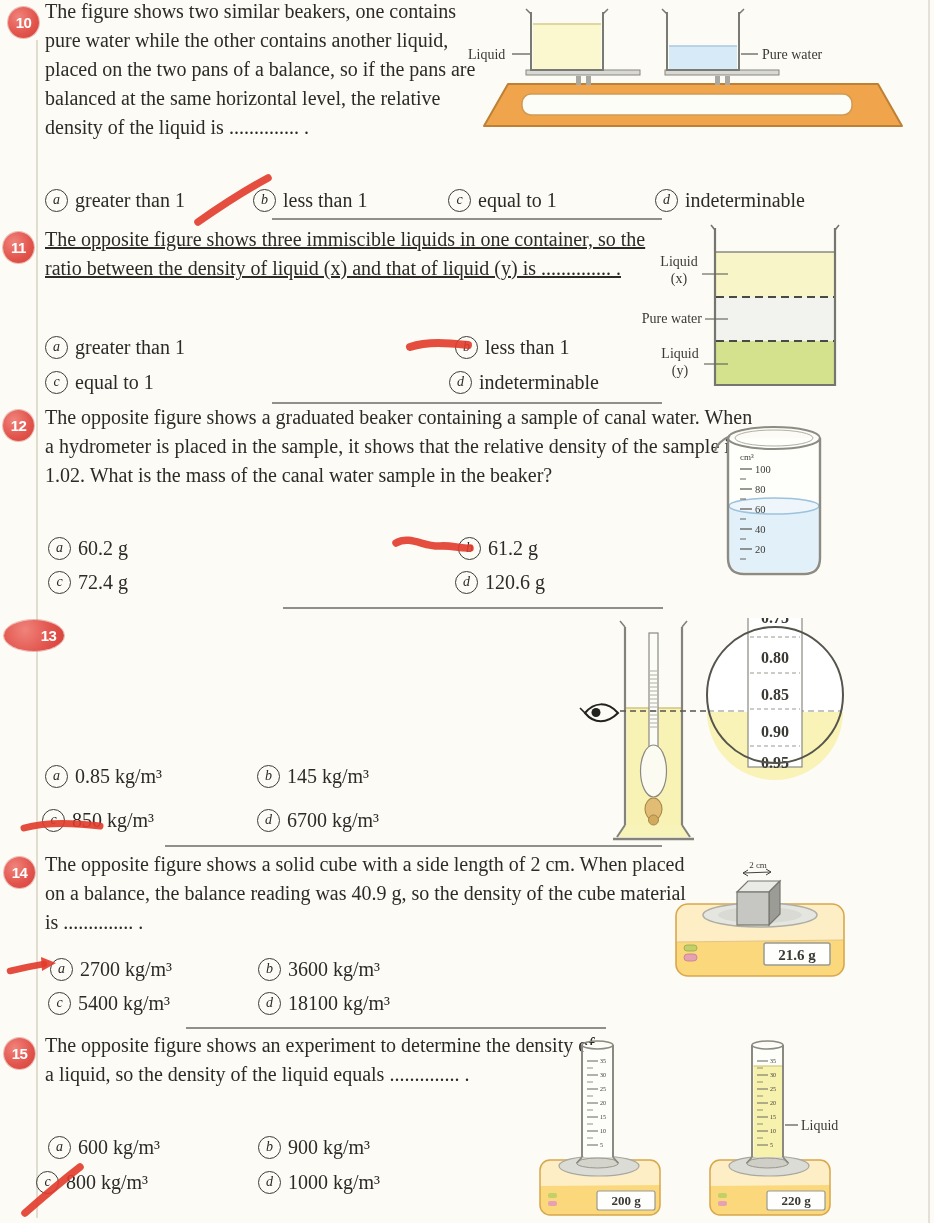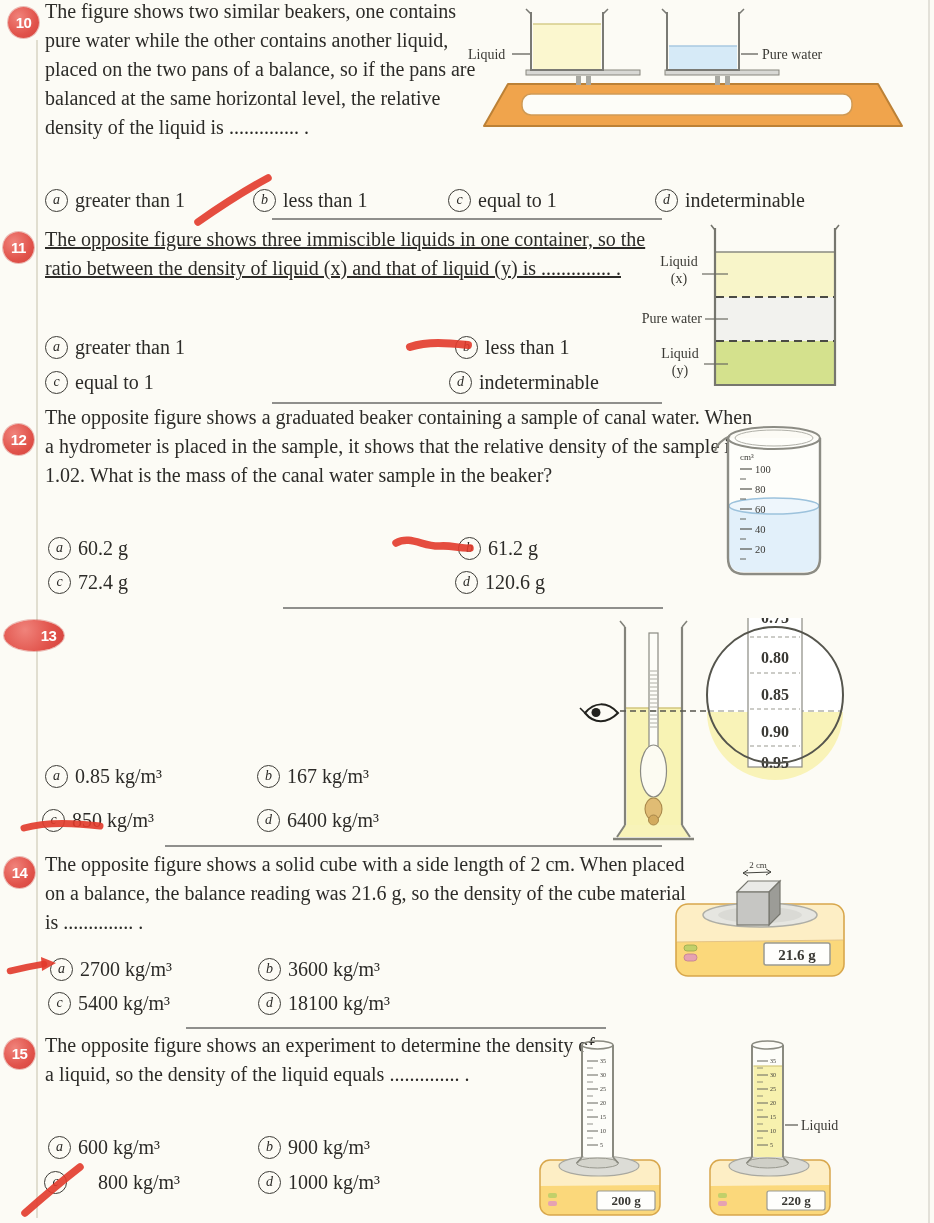--- a/index.html
+++ b/index.html
@@ -118,21 +118,21 @@
     <span class="circ">c</span>
     <span>equal to 1</span>
     </div>
   <div class="opt" style="left:449px;top:368px;">
     <span class="circ">d</span>
     <span>indeterminable</span>
     </div>
 
   <div class="hr" style="left:272px;top:402px;width:390px;"></div>
 
-  <div class="badge" style="left:3px;top:424px;">12</div>
+  <div class="badge" style="left:3px;top:410px;">12</div>
   <p class="qtext" style="left:45px;top:403px;width:712px;">The opposite figure shows a graduated beaker containing a sample of canal water. When a hydrometer is placed in the sample, it shows that the relative density of the sample is 1.02. What is the mass of the canal water sample in the beaker?</p>
 
   <svg style="left:700px;top:412px;" width="150" height="192" viewBox="0 0 150 192">
     <path d="M28,26 L28,146 Q28,162 44,162 L104,162 Q120,162 120,146 L120,26" fill="#fefefa" stroke="none"></path>
     <path d="M29,94 L29,146 Q29,160 45,160 L103,160 Q119,160 119,146 L119,94 Z" fill="#e2f0fa"></path>
     <ellipse cx="74" cy="94" rx="45" ry="8" fill="#eef6fc" stroke="#9cc2dc" stroke-width="1.5"></ellipse>
     <path d="M28,26 L28,146 Q28,162 44,162 L104,162 Q120,162 120,146 L120,26" fill="none" stroke="#8c8c84" stroke-width="2.4"></path>
     <ellipse cx="74" cy="26" rx="46" ry="11" fill="none" stroke="#8c8c84" stroke-width="2"></ellipse>
     <ellipse cx="74" cy="26" rx="39" ry="8" fill="none" stroke="#b0b0a8" stroke-width="1"></ellipse>
     <path d="M30,24 Q17,30 15,39" fill="none" stroke="#8c8c84" stroke-width="2"></path>
@@ -232,35 +232,35 @@
     </g>
     <circle cx="195" cy="82" r="68" fill="none" stroke="#55554d" stroke-width="2"></circle>
   </svg>
 
   <div class="opt" style="left:45px;top:762px;">
     <span class="circ">a</span>
     <span>0.85 kg/m³</span>
     </div>
   <div class="opt" style="left:257px;top:762px;">
     <span class="circ">b</span>
-    <span>167 kg/m³</span>
+    <span>145 kg/m³</span>
     </div>
   <div class="opt" style="left:42px;top:806px;">
     <span class="circ">c</span>
     <span>850 kg/m³</span>
     </div>
   <div class="opt" style="left:257px;top:806px;">
     <span class="circ">d</span>
-    <span>6400 kg/m³</span>
+    <span>6700 kg/m³</span>
     </div>
 
   <div class="hr" style="left:165px;top:845px;width:497px;"></div>
 
   <div class="badge" style="left:4px;top:857px;">14</div>
-  <p class="qtext" style="left:45px;top:850px;width:645px;">The opposite figure shows a solid cube with a side length of 2 cm. When placed on a balance, the balance reading was 21.6 g, so the density of the cube material is .............. .</p>
+  <p class="qtext" style="left:45px;top:850px;width:645px;">The opposite figure shows a solid cube with a side length of 2 cm. When placed on a balance, the balance reading was 40.9 g, so the density of the cube material is .............. .</p>
 
   <svg style="left:660px;top:852px;" width="274" height="170" viewBox="0 0 274 170">
     <rect x="16" y="52" width="168" height="72" rx="12" fill="#fbd87b"></rect>
     <path d="M16,64 Q16,52 28,52 L172,52 Q184,52 184,64 L184,88 L16,90 Z" fill="#fdeec5"></path>
     <rect x="16" y="52" width="168" height="72" rx="12" fill="none" stroke="#d8a74c" stroke-width="1.6"></rect>
     <line x1="17" y1="90" x2="183" y2="88" stroke="#e4c488" stroke-width="1"></line>
     <ellipse cx="100" cy="63" rx="57" ry="12" fill="#e6e6e1" stroke="#aeaea6" stroke-width="1.5"></ellipse>
     <ellipse cx="100" cy="63" rx="42" ry="8" fill="#dadad5"></ellipse>
     <polygon points="77,40 109,40 120,29 88,29" fill="#eaeae7" stroke="#77776f" stroke-width="1.2"></polygon>
     <polygon points="109,40 120,29 120,62 109,73" fill="#9c9c97" stroke="#77776f" stroke-width="1.2"></polygon>
@@ -379,21 +379,21 @@
   </svg>
 
   <div class="opt" style="left:48px;top:1133px;">
     <span class="circ">a</span>
     <span>600 kg/m³</span>
     </div>
   <div class="opt" style="left:258px;top:1133px;">
     <span class="circ">b</span>
     <span>900 kg/m³</span>
     </div>
-  <div class="opt" style="left:44px;top:1168px;gap:24px;">
+  <div class="opt" style="left:36px;top:1168px;">
     <span class="circ">c</span>
     <span>800 kg/m³</span>
     </div>
   <div class="opt" style="left:258px;top:1168px;">
     <span class="circ">d</span>
     <span>1000 kg/m³</span>
     </div>
 
   <svg id="redmarks" width="934" height="1223" viewBox="0 0 934 1223">
     <g stroke="#e23a2b" stroke-width="7.5" stroke-linecap="round" fill="none" opacity="0.9">

